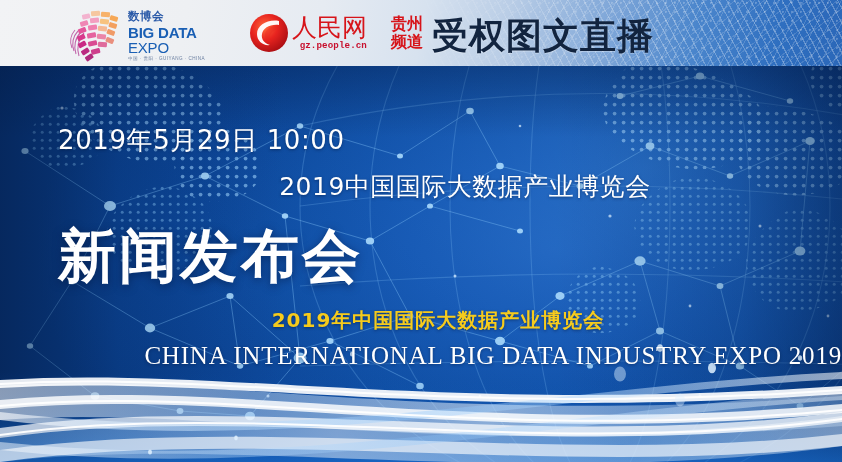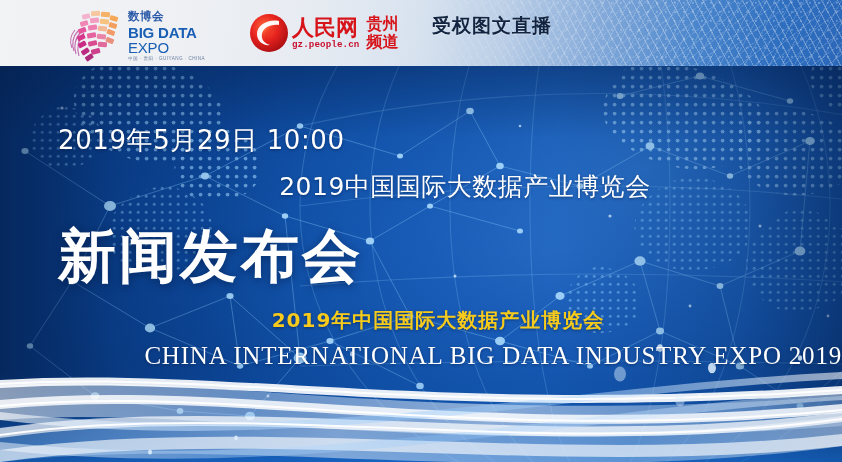--- a/index.html
+++ b/index.html
@@ -121,52 +121,52 @@
     position: absolute;
     left: 248px; top: 10px;
     height: 46px;
     display: flex;
     align-items: center;
   }
   .pc-mark { width: 42px; height: 42px; flex: 0 0 42px; }
   .pc-text { margin-left: 2px; position: relative; }
   .pc-cn {
     font-family: "DejaVu Sans", sans-serif;
-    font-size: 22px;
-    font-weight: bold;
+    font-size: 25px;
+    font-weight: normal;
     color: #d7141a;
     letter-spacing: 0px;
     line-height: 1.05;
     white-space: nowrap;
   }
   .pc-en {
     font-size: 9.2px;
     font-weight: bold;
     color: #c8102e;
     letter-spacing: 0.1px;
     text-align: right;
     margin-top: -1px;
     font-family: Liberation Mono, monospace;
   }
   .pc-channel {
-    margin-left: 7px;
+    margin-left: 24px;
     font-size: 16px;
     font-weight: bold;
     color: #d7141a;
     line-height: 1.12;
     text-align: center;
     white-space: nowrap;
   }
 
   
   .live-title {
     position: absolute;
     left: 432px; top: 14px;
     font-family: "DejaVu Sans", sans-serif;
-    font-size: 19px;
+    font-size: 36px;
     font-weight: bold;
     color: #12243f;
     letter-spacing: 1px;
     line-height: 1.2;
     white-space: nowrap;
     text-shadow: 0 1px 1px rgba(255,255,255,0.35);
   }
 
   
   .stage {

